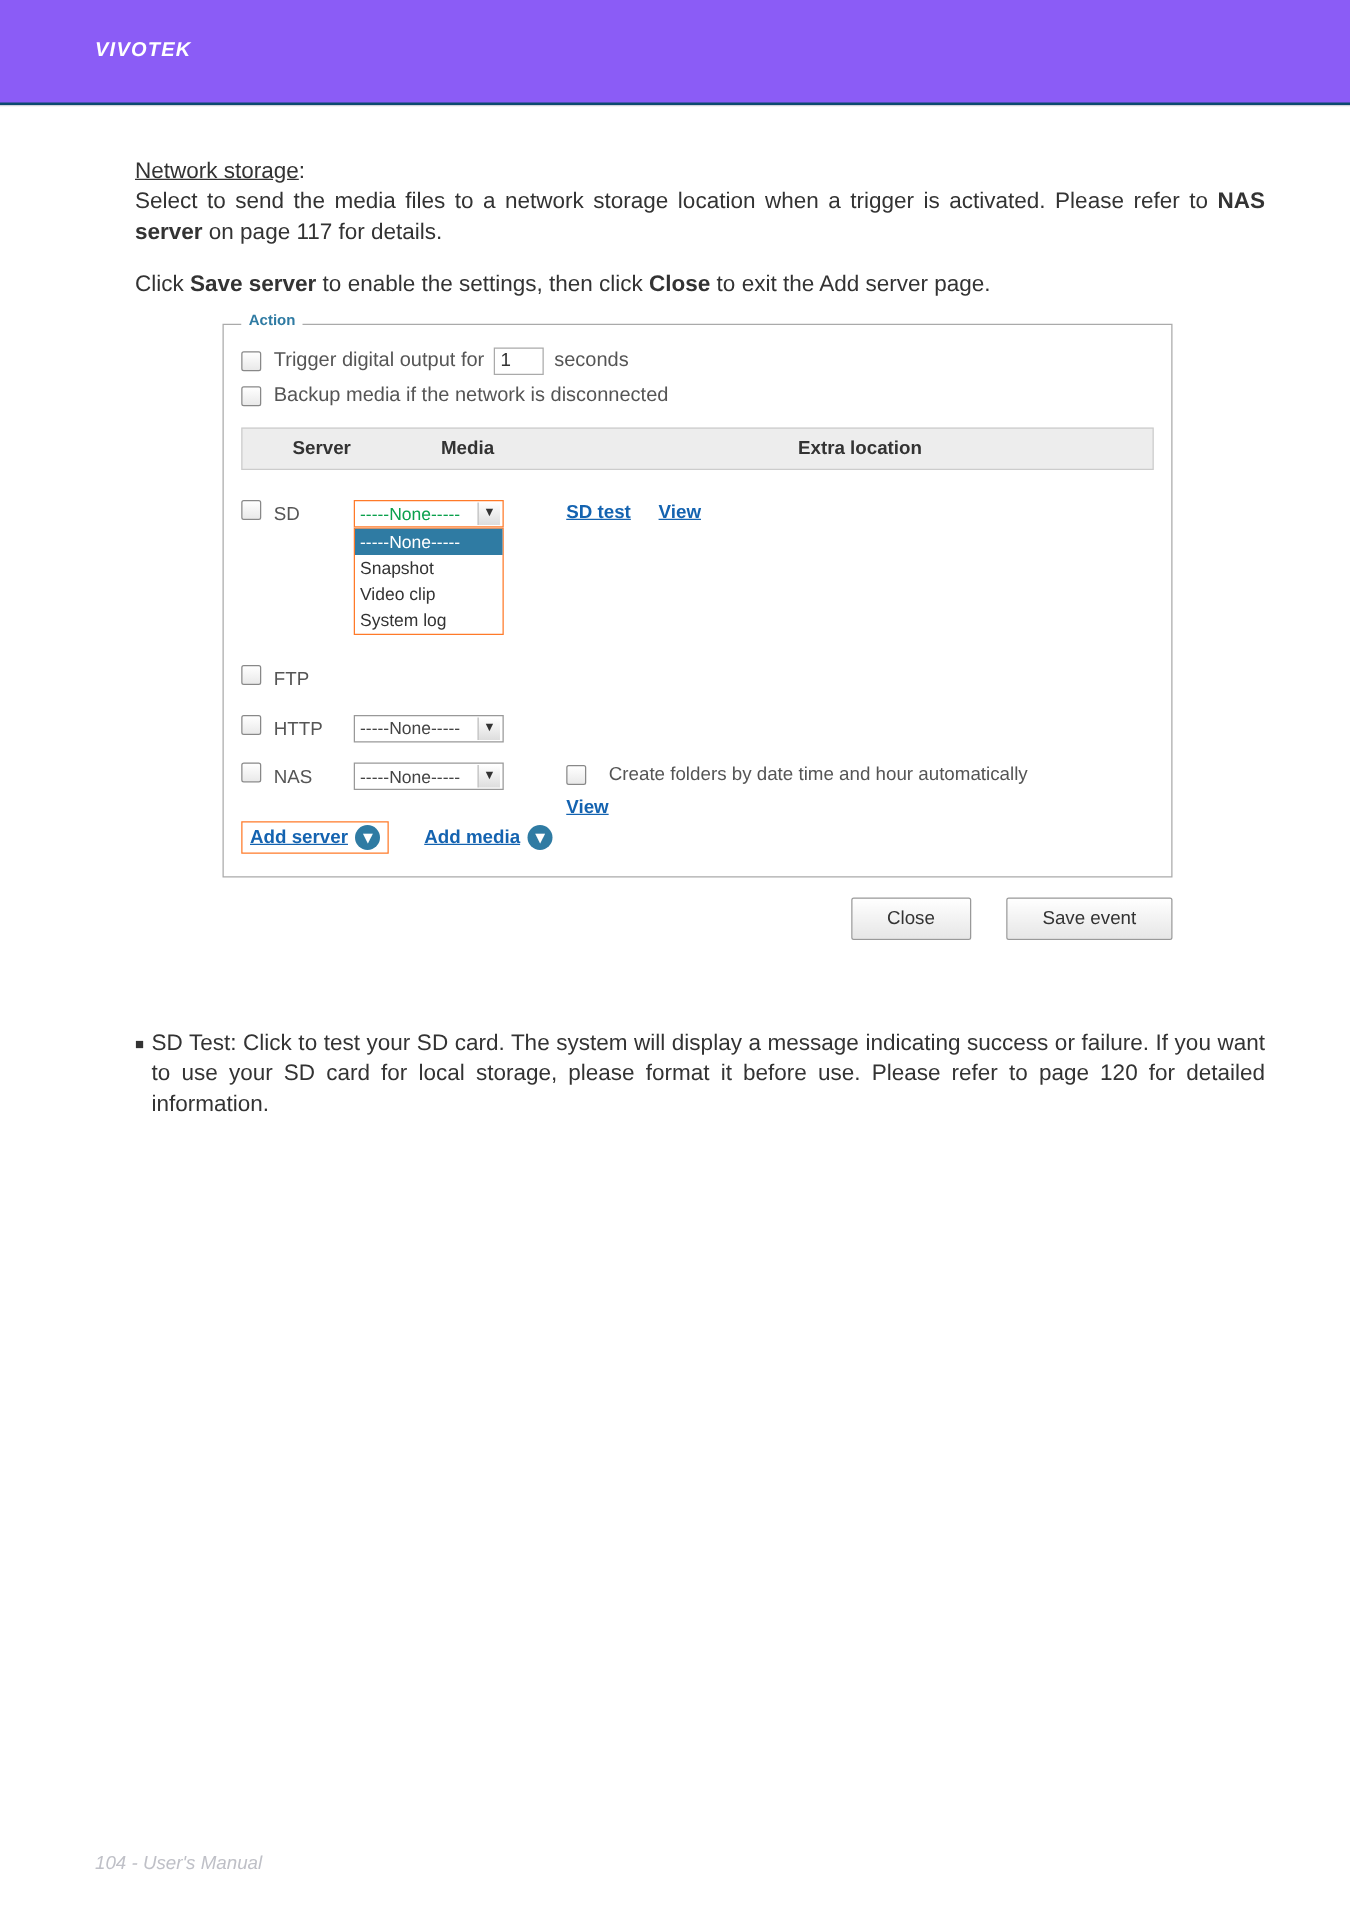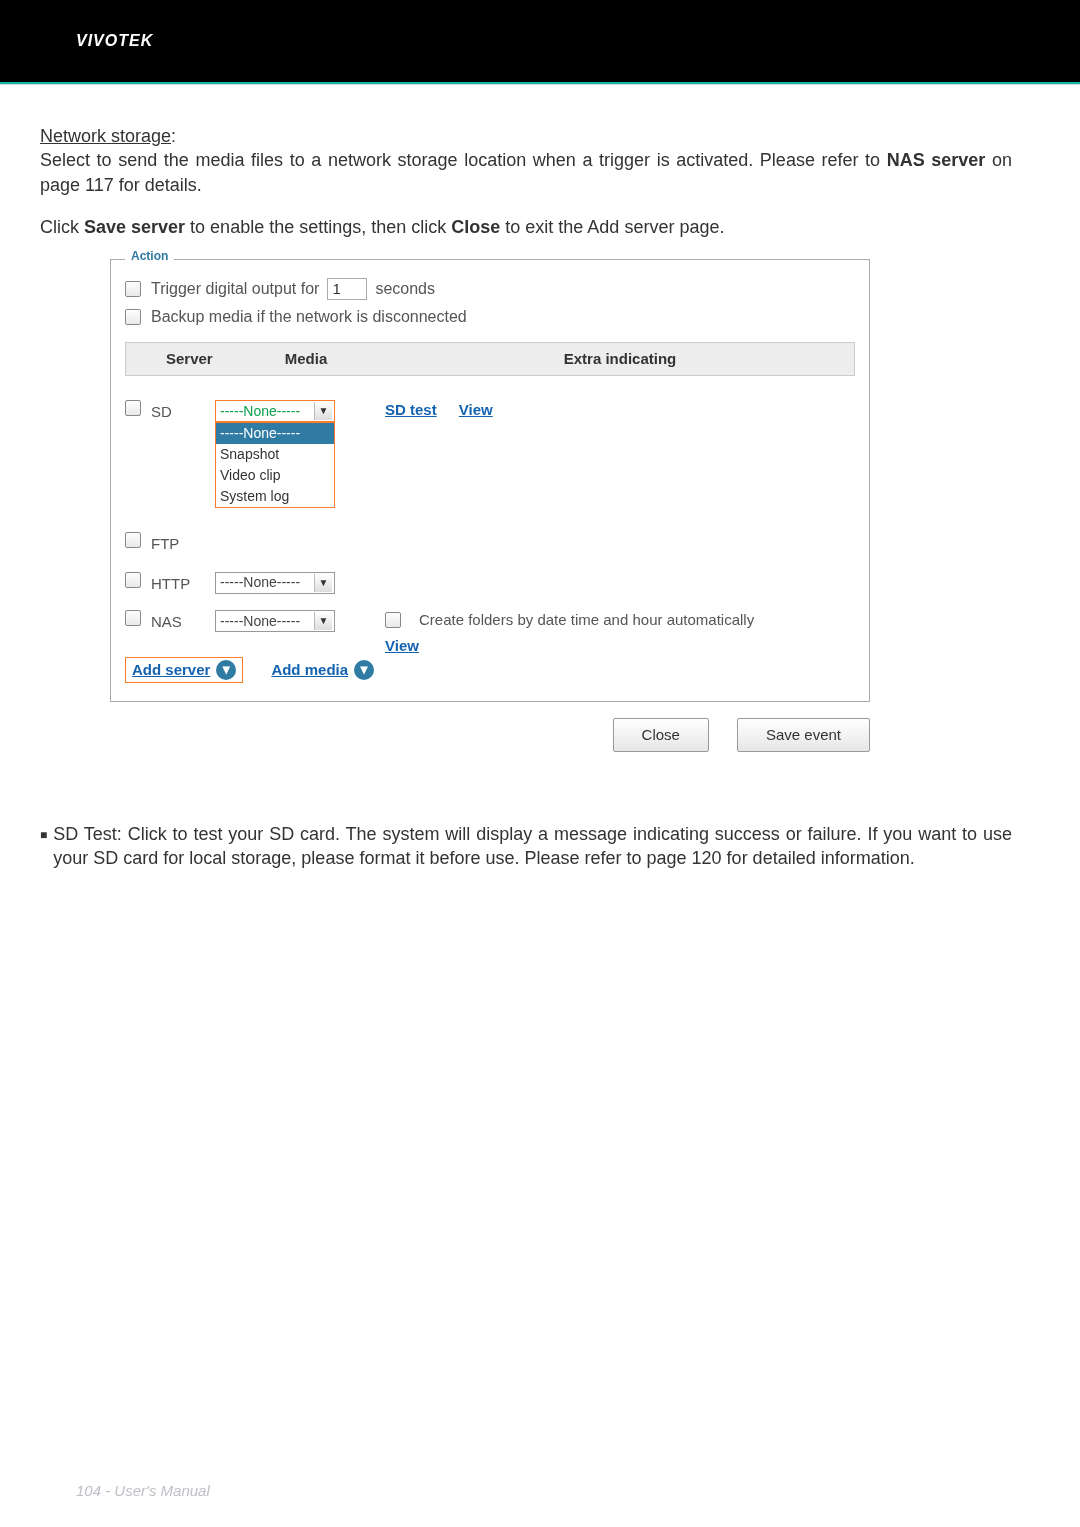--- a/index.html
+++ b/index.html
@@ -3,36 +3,36 @@
 <meta charset="utf-8">
 <style>
   * { box-sizing: border-box; margin: 0; padding: 0; }
   body {
     font-family: Arial, Helvetica, sans-serif;
     background: #fff;
     width: 1080px;
     color: #222;
   }
   .header {
-    background: #000000;
+    background: #8b5cf6;
     height: 84px;
-    border-bottom: 2px solid #14b8a6;
+    border-bottom: 2px solid #0c4a6e;
     padding-left: 76px;
     display: flex;
     align-items: center;
   }
   .header-brand {
     color: #fff;
     font-weight: bold;
     font-style: italic;
     font-size: 16px;
     letter-spacing: 1px;
   }
   .content {
-    padding: 40px 68px 0 40px;
+    padding: 40px 68px 0 108px;
     font-size: 18px;
     line-height: 1.35;
     color: #333;
   }
   .underline { text-decoration: underline; }
   .intro-p { text-align: justify; margin-bottom: 2px; }
   .bold { font-weight: bold; }
   .click-p { margin-top: 18px; margin-bottom: 20px; }
   .action-box {
     border: 1px solid #aaa;
@@ -197,21 +197,21 @@
       </div>
 
       <div class="row">
         <span class="cb"></span>
         <span>Backup media if the network is disconnected</span>
       </div>
 
       <div class="tbl-header">
         <div class="c1">Server</div>
         <div class="c2">Media</div>
-        <div class="c3">Extra indicating</div>
+        <div class="c3">Extra location</div>
       </div>
 
       <div class="srv-row">
         <div class="c-check">
             <span class="cb"></span>
           </div>
         <div class="c-label">SD</div>
         <div class="c-media">
           <div class="select-box select-sd">
             <span>-----None-----</span>

